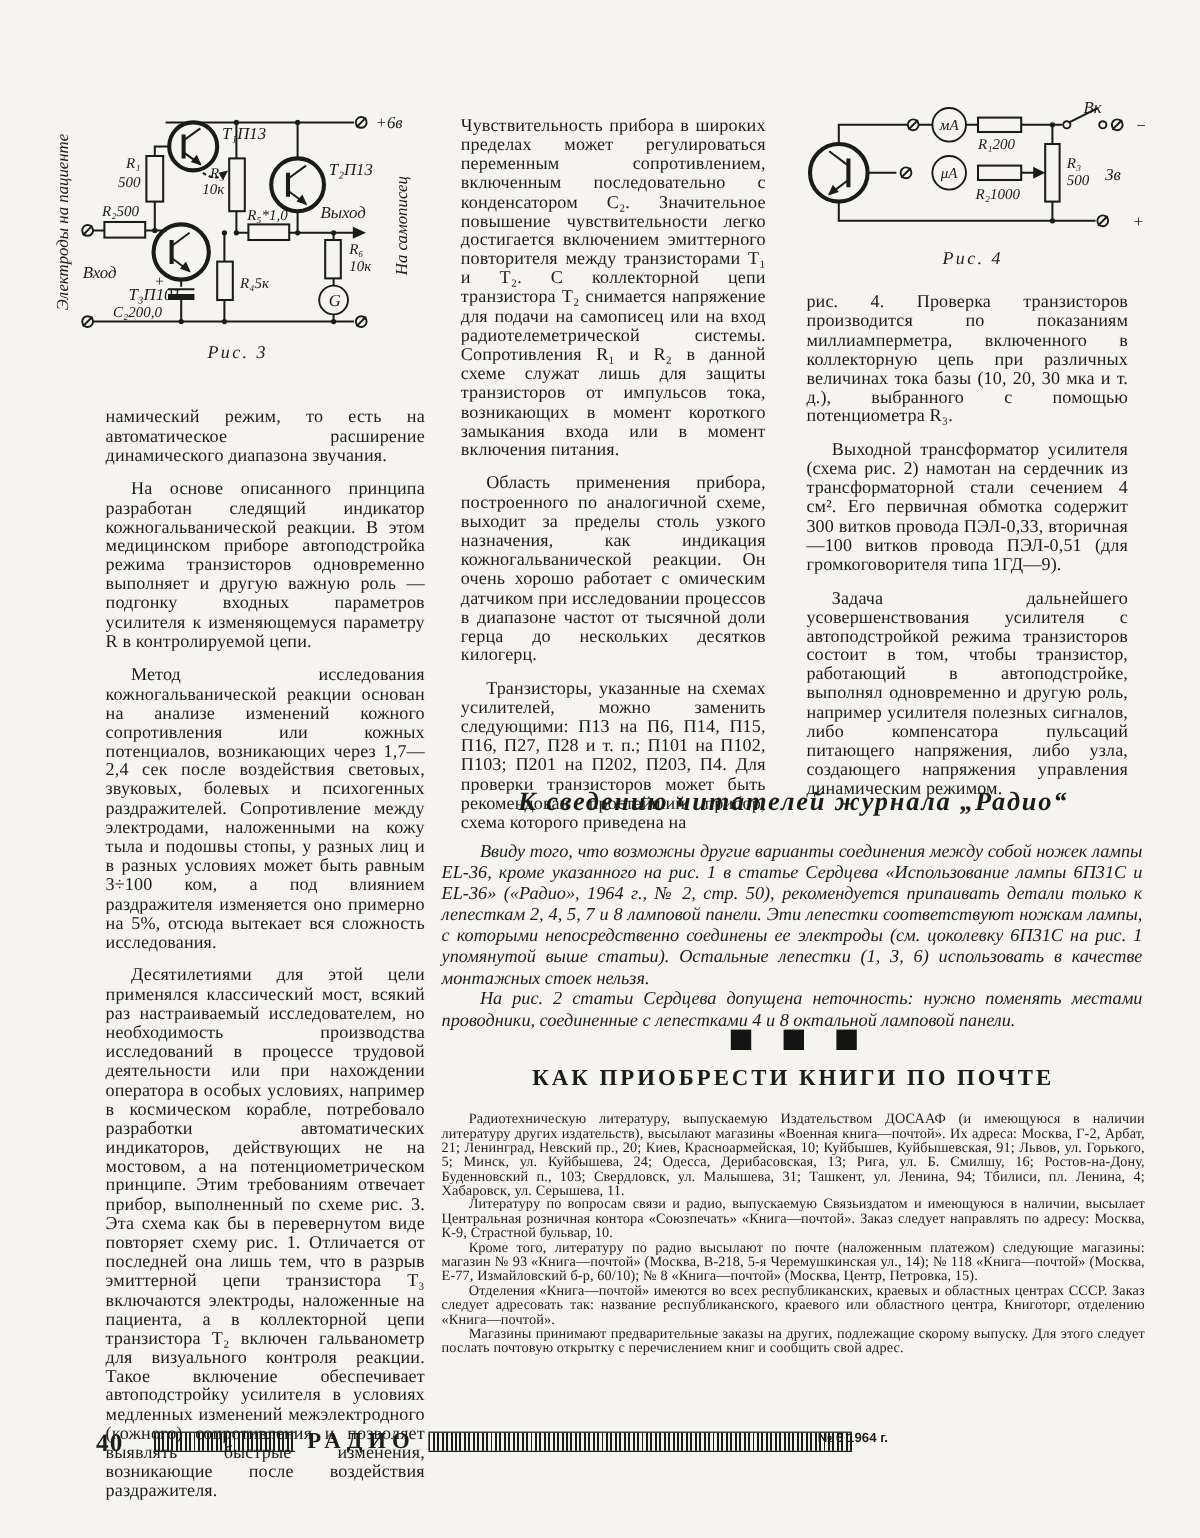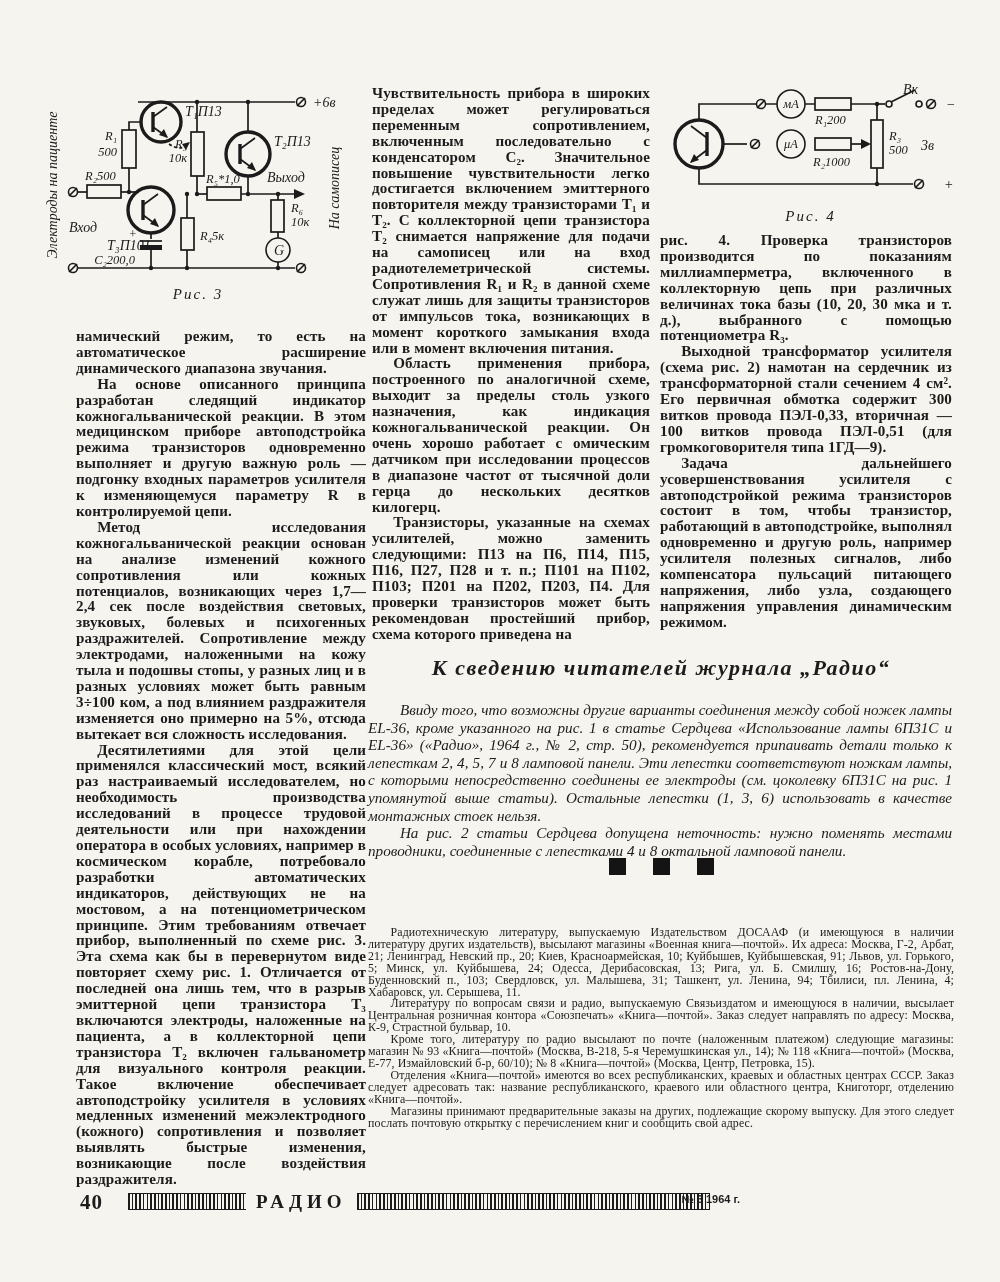--- a/index.html
+++ b/index.html
@@ -2,21 +2,21 @@
 <html lang="ru"><head>
 <meta charset="utf-8">
 <style>
   html,body{margin:0;padding:0;background:#e8e6e1;}
   .page{
     position:relative;width:1000px;height:1282px;margin:0 auto;
     background:#f6f4ef;color:#1c1c1c;overflow:hidden;
     font-family:"Liberation Serif","DejaVu Serif",serif;
   }
   .col{position:absolute;text-align:justify;font-size:15.1px;line-height:15.9px;letter-spacing:0.1px;}
-  .col p{margin:0;text-indent:1.4em;font-weight:bold;}
+  .col p{margin:12px;text-indent:1.4em;}
   .col p.noindent{text-indent:0;}
   .figure{position:absolute;}
   .figure svg{display:block;}
   .fig-caption{text-align:center;font-style:italic;font-size:15px;letter-spacing:2px;margin-top:6px;}
   .wire{stroke:#1b1b1b;stroke-width:1.7;fill:none;}
   .thick{stroke:#1b1b1b;stroke-width:3.4;fill:none;}
   .rbox{fill:#f6f4ef;stroke:#1b1b1b;stroke-width:1.7;}
   .dot{fill:#1b1b1b;}
   .term{fill:#f6f4ef;stroke:#1b1b1b;stroke-width:1.6;}
   .lbl{font-family:"Liberation Serif","DejaVu Serif",serif;font-style:italic;font-size:12.5px;fill:#1b1b1b;}
@@ -239,20 +239,21 @@
     <p>Ввиду того, что возможны другие варианты соединения между собой ножек лампы EL-36, кроме указанного на рис. 1 в статье Сердцева «Использование лампы 6П31С и EL-36» («Радио», 1964 г., № 2, стр. 50), рекомендуется припаивать детали только к лепесткам 2, 4, 5, 7 и 8 ламповой панели. Эти лепестки соответствуют ножкам лампы, с которыми непосредственно соединены ее электроды (см. цоколевку 6П31С на рис. 1 упомянутой выше статьи). Остальные лепестки (1, 3, 6) использовать в качестве монтажных стоек нельзя.</p>
     <p>На рис. 2 статьи Сердцева допущена неточность: нужно поменять местами проводники, соединенные с лепестками 4 и 8 октальной ламповой панели.</p>
   </div>
 
   <div class="squares">
     <span></span>
     <span></span>
     <span></span>
   </div>
 
+  <div class="books-title">КАК ПРИОБРЕСТИ КНИГИ ПО ПОЧТЕ</div>
   <div class="books-body">
     <p>Радиотехническую литературу, выпускаемую Издательством ДОСААФ (и имеющуюся в наличии литературу других издательств), высылают магазины «Военная книга—почтой». Их адреса: Москва, Г-2, Арбат, 21; Ленинград, Невский пр., 20; Киев, Красноармейская, 10; Куйбышев, Куйбышевская, 91; Львов, ул. Горького, 5; Минск, ул. Куйбышева, 24; Одесса, Дерибасовская, 13; Рига, ул. Б. Смилшу, 16; Ростов-на-Дону, Буденновский п., 103; Свердловск, ул. Малышева, 31; Ташкент, ул. Ленина, 94; Тбилиси, пл. Ленина, 4; Хабаровск, ул. Серышева, 11.</p>
     <p>Литературу по вопросам связи и радио, выпускаемую Связьиздатом и имеющуюся в наличии, высылает Центральная розничная контора «Союзпечать» «Книга—почтой». Заказ следует направлять по адресу: Москва, К-9, Страстной бульвар, 10.</p>
     <p>Кроме того, литературу по радио высылают по почте (наложенным платежом) следующие магазины: магазин № 93 «Книга—почтой» (Москва, В-218, 5-я Черемушкинская ул., 14); № 118 «Книга—почтой» (Москва, Е-77, Измайловский б-р, 60/10); № 8 «Книга—почтой» (Москва, Центр, Петровка, 15).</p>
     <p>Отделения «Книга—почтой» имеются во всех республиканских, краевых и областных центрах СССР. Заказ следует адресовать так: название республиканского, краевого или областного центра, Книготорг, отделению «Книга—почтой».</p>
     <p>Магазины принимают предварительные заказы на других, подлежащие скорому выпуску. Для этого следует послать почтовую открытку с перечислением книг и сообщить свой адрес.</p>
   </div>
 
   <div class="footer">
     <div class="page-number">40</div>

